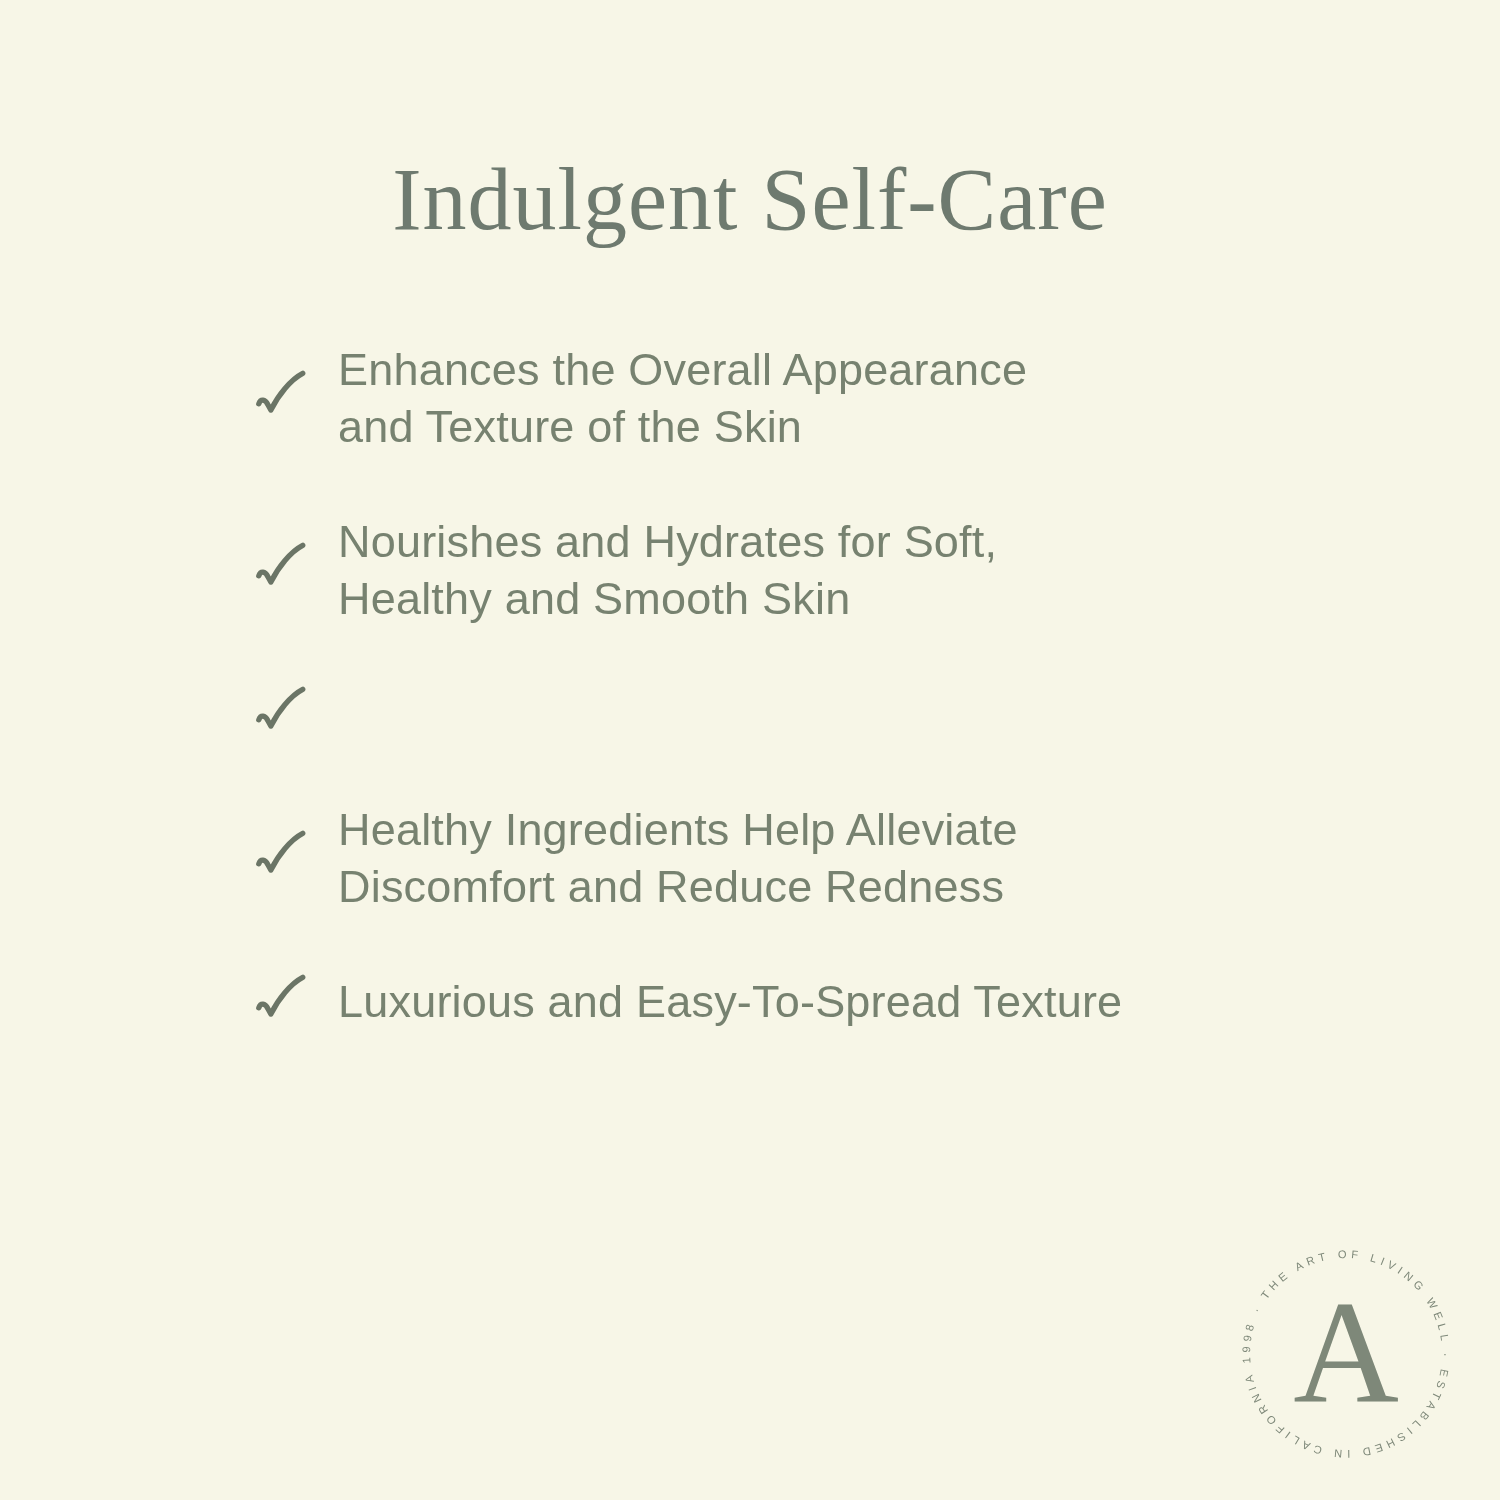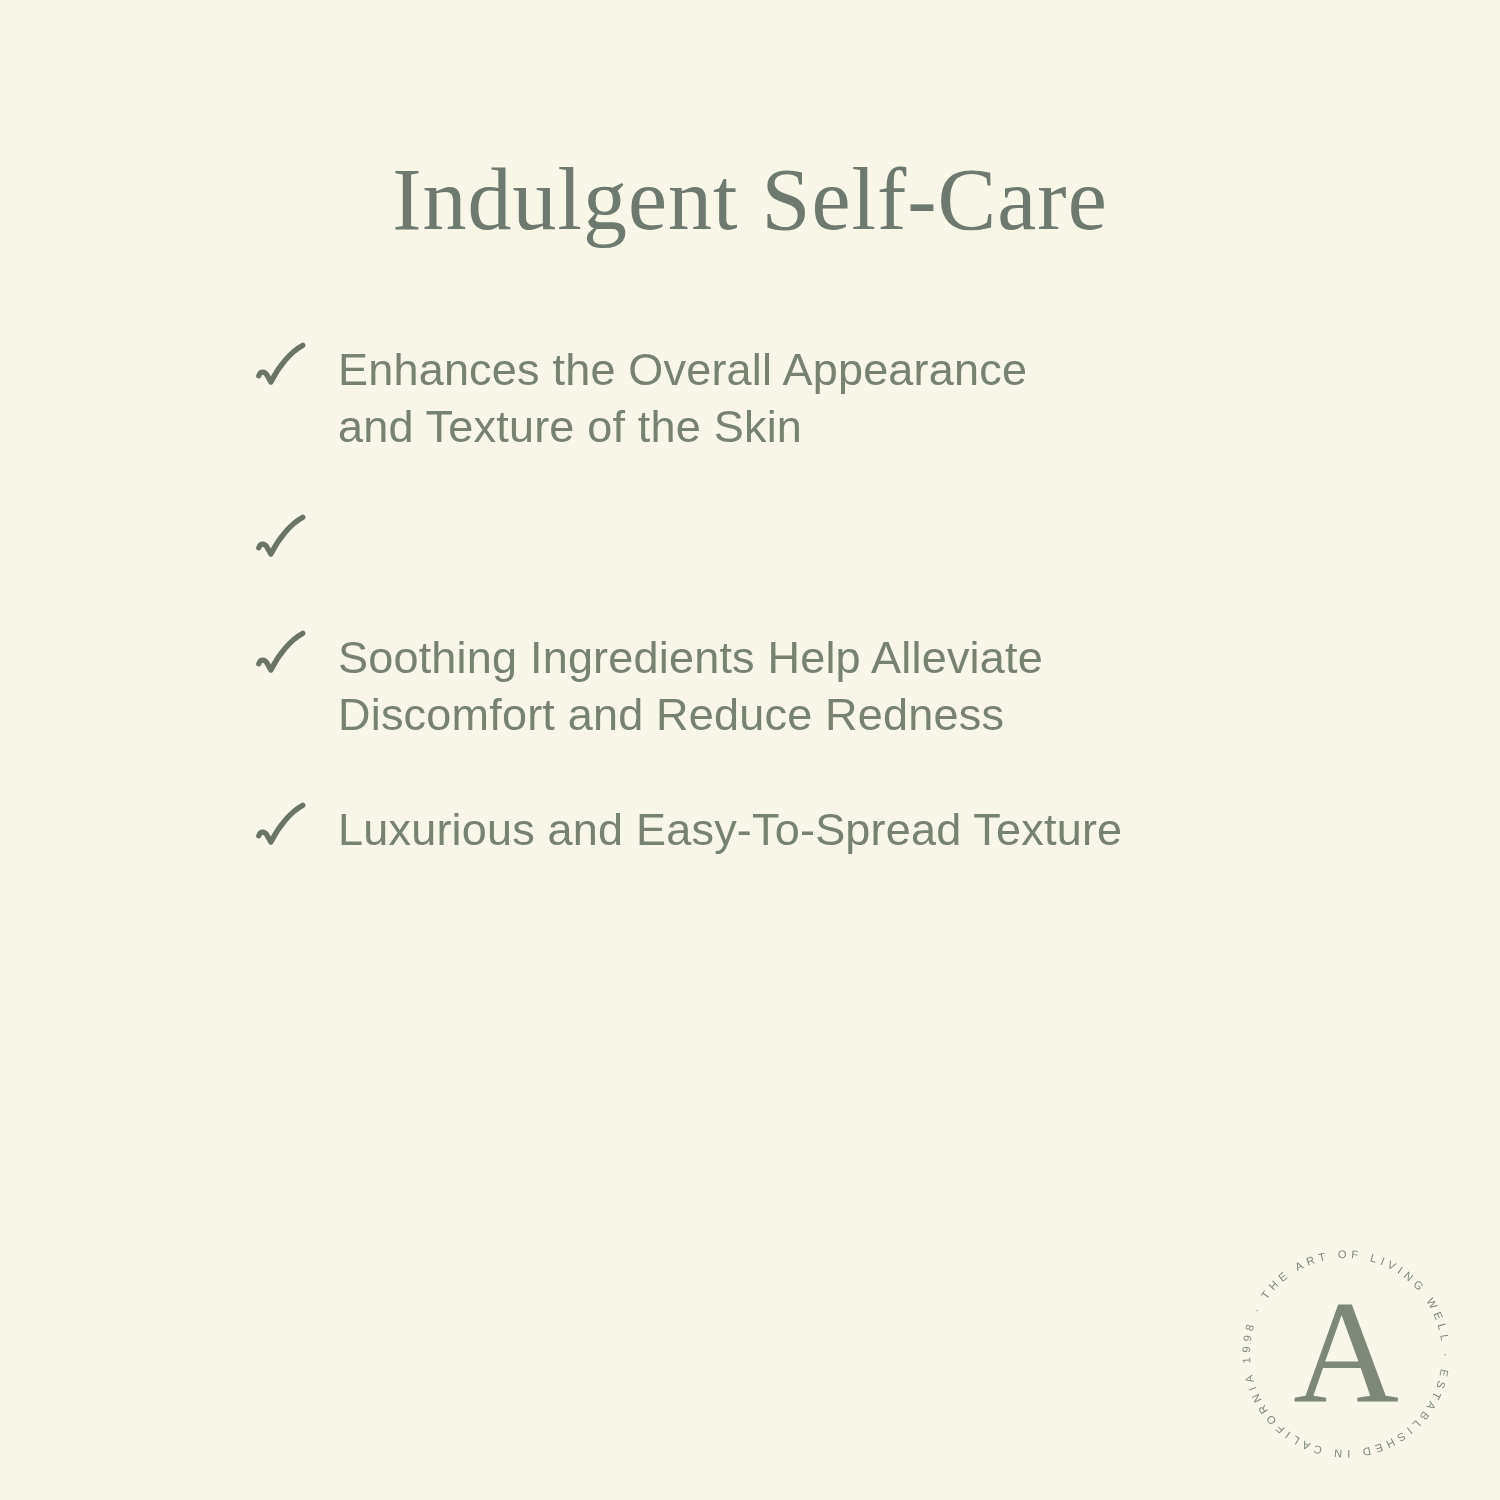--- a/index.html
+++ b/index.html
@@ -34,21 +34,21 @@
 
   
   .benefits{
     list-style:none;
     margin-top:92px;
     padding-left:252px;
     padding-right:120px;
   }
   .benefit{
     display:flex;
-    align-items:flex-start;
+    align-items:center;
     margin-bottom:58px;
   }
   .check{
     width:58px;
     height:58px;
     flex:0 0 58px;
     margin-right:28px;
     margin-top:0px;
     color:var(--check-color);
   }
@@ -92,32 +92,39 @@
 
   <ul class="benefits">
     <li class="benefit">
       <svg class="check" viewBox="0 0 60 60" aria-hidden="true">
         <path d="M7 36 C9 30.5 13.5 31 16.5 37 L19.5 42.5 C27 27 40 11 52.5 4.5" fill="none" stroke="currentColor" stroke-width="5.5" stroke-linecap="round" stroke-linejoin="round"></path>
       </svg>
       <span class="benefit-text">Enhances the Overall Appearance
 and Texture of the Skin</span>
     </li>
 
+    <li class="benefit">
+      <svg class="check" viewBox="0 0 60 60" aria-hidden="true">
+        <path d="M7 36 C9 30.5 13.5 31 16.5 37 L19.5 42.5 C27 27 40 11 52.5 4.5" fill="none" stroke="currentColor" stroke-width="5.5" stroke-linecap="round" stroke-linejoin="round"></path>
+      </svg>
+      <span class="benefit-text">Nourishes and Hydrates for Soft,
+Healthy and Smooth Skin</span>
+    </li>
 
     <li class="benefit">
       <svg class="check" viewBox="0 0 60 60" aria-hidden="true">
         <path d="M7 36 C9 30.5 13.5 31 16.5 37 L19.5 42.5 C27 27 40 11 52.5 4.5" fill="none" stroke="currentColor" stroke-width="5.5" stroke-linecap="round" stroke-linejoin="round"></path>
       </svg>
     </li>
 
     <li class="benefit">
       <svg class="check" viewBox="0 0 60 60" aria-hidden="true">
         <path d="M7 36 C9 30.5 13.5 31 16.5 37 L19.5 42.5 C27 27 40 11 52.5 4.5" fill="none" stroke="currentColor" stroke-width="5.5" stroke-linecap="round" stroke-linejoin="round"></path>
       </svg>
-      <span class="benefit-text">Soothing Ingredients Help Alleviate
+      <span class="benefit-text">Healthy Ingredients Help Alleviate
 Discomfort and Reduce Redness</span>
     </li>
 
 
     <li class="benefit">
       <svg class="check" viewBox="0 0 60 60" aria-hidden="true">
         <path d="M7 36 C9 30.5 13.5 31 16.5 37 L19.5 42.5 C27 27 40 11 52.5 4.5" fill="none" stroke="currentColor" stroke-width="5.5" stroke-linecap="round" stroke-linejoin="round"></path>
       </svg>
       <span class="benefit-text">Luxurious and Easy-To-Spread Texture</span>
     </li>

